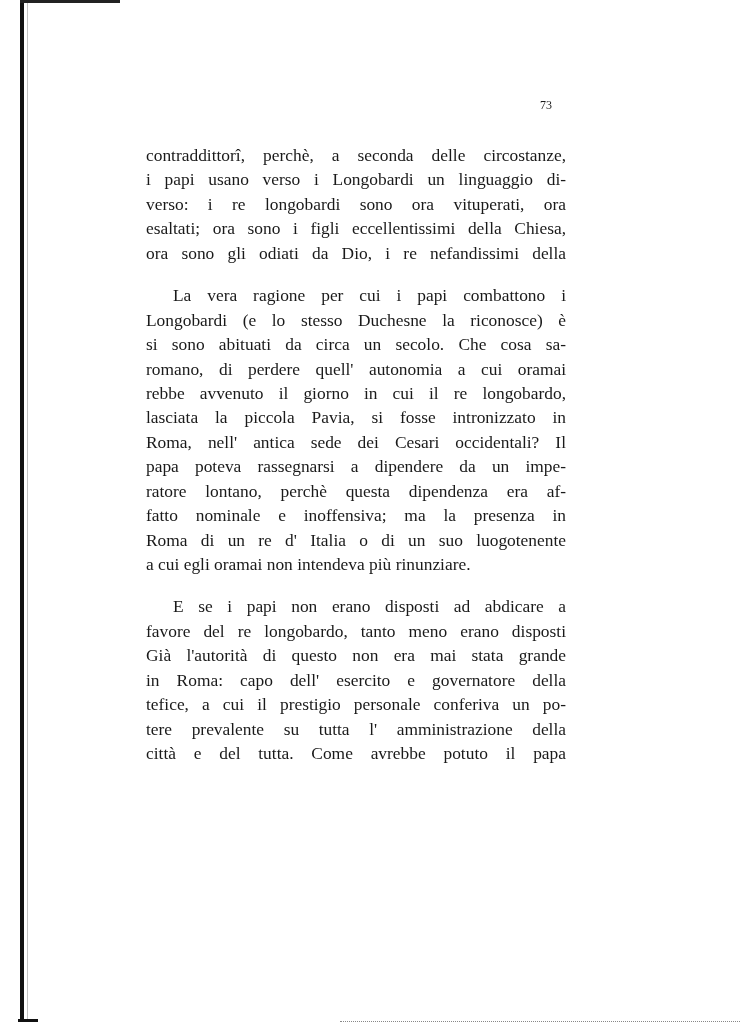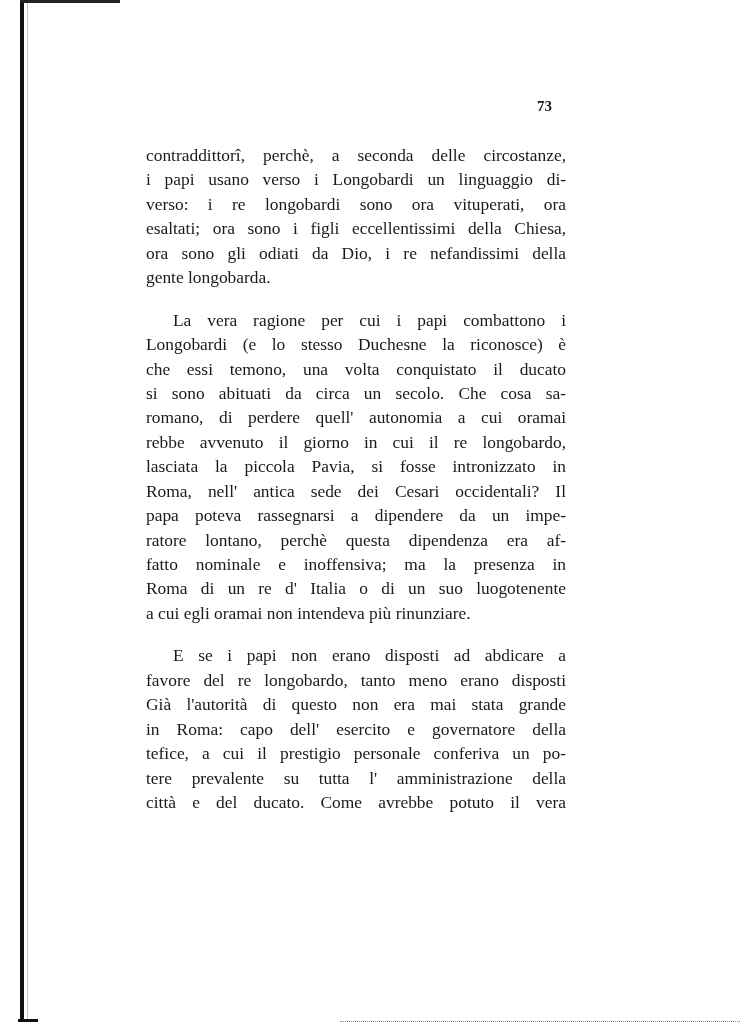--- a/index.html
+++ b/index.html
@@ -18,21 +18,21 @@
   }
   .border-bottom {
     position:absolute; left:18px; top:1019px; width:20px; height:3px; background:#111;
   }
   .bottom-dots {
     position:absolute; left:340px; top:1021px; width:400px; height:1px;
     border-top:1px dotted #888;
   }
   .page-number {
     position:absolute; left:520px; top:98px; width:32px; text-align:right;
-    font-size:15px; font-family:"Liberation Serif","DejaVu Serif",serif;font-weight:bold;
+    font-size:12px; font-family:"Liberation Serif","DejaVu Serif",serif;
   }
   .text-block {
     position:absolute; left:146px; top:143px; width:420px;
     font-family:"Liberation Serif","DejaVu Serif",serif;
     font-size:17.4px; line-height:24.45px;
   }
   .line {
     display:block; white-space:nowrap; text-align:justify; text-align-last:justify;
     height:24.45px;
   }
@@ -51,41 +51,39 @@
 <div class="page-number">73</div>
 
 <div class="text-block">
 
   <div>
     <span class="line">contraddittorî, perchè, a seconda delle circostanze,</span>
     <span class="line">i papi usano verso i Longobardi un linguaggio di-</span>
     <span class="line">verso: i re longobardi sono ora vituperati, ora</span>
     <span class="line">esaltati; ora sono i figli eccellentissimi della Chiesa,</span>
     <span class="line">ora sono gli odiati da Dio, i re nefandissimi della</span>
-    <span class="line last">gente longobarda.</span>
   </div>
 
   <div>
     <span class="line indent">La vera ragione per cui i papi combattono i</span>
     <span class="line">Longobardi (e lo stesso Duchesne la riconosce) è</span>
-    <span class="line">che essi temono, una volta conquistato il ducato</span>
     <span class="line">si sono abituati da circa un secolo. Che cosa sa-</span>
     <span class="line">romano, di perdere quell' autonomia a cui oramai</span>
     <span class="line">rebbe avvenuto il giorno in cui il re longobardo,</span>
     <span class="line">lasciata la piccola Pavia, si fosse intronizzato in</span>
     <span class="line">Roma, nell' antica sede dei Cesari occidentali? Il</span>
     <span class="line">papa poteva rassegnarsi a dipendere da un impe-</span>
     <span class="line">ratore lontano, perchè questa dipendenza era af-</span>
     <span class="line">fatto nominale e inoffensiva; ma la presenza in</span>
     <span class="line">Roma di un re d' Italia o di un suo luogotenente</span>
     <span class="line last">a cui egli oramai non intendeva più rinunziare.</span>
   </div>
 
   <div>
     <span class="line indent">E se i papi non erano disposti ad abdicare a</span>
     <span class="line">favore del re longobardo, tanto meno erano disposti</span>
     <span class="line">Già l'autorità di questo non era mai stata grande</span>
     <span class="line">in Roma: capo dell' esercito e governatore della</span>
     <span class="line">tefice, a cui il prestigio personale conferiva un po-</span>
     <span class="line">tere prevalente su tutta l' amministrazione della</span>
-    <span class="line">città e del ducato. Come avrebbe potuto il vera</span>
+    <span class="line">città e del tutta. Come avrebbe potuto il papa</span>
   </div>
 </div>
 
 </body></html>

